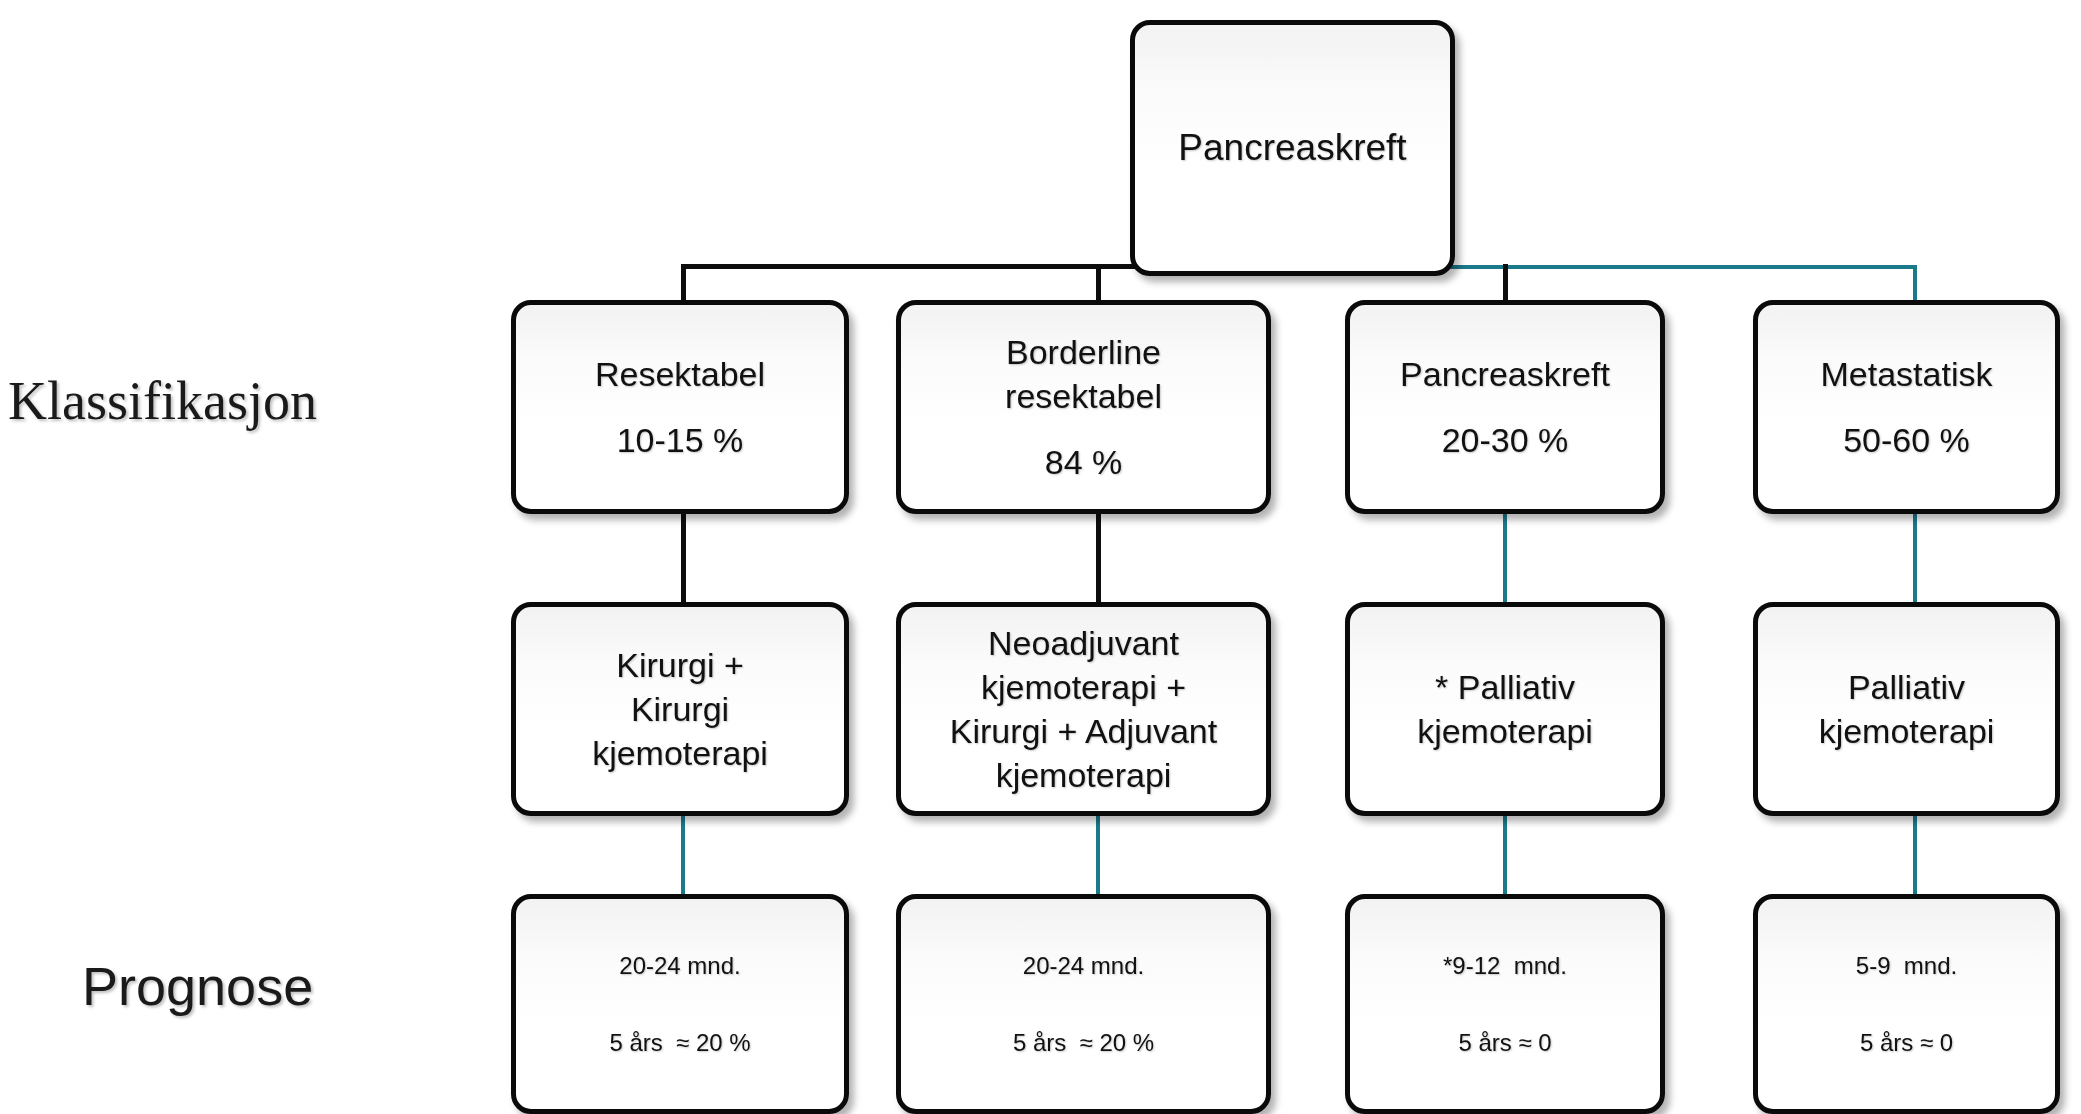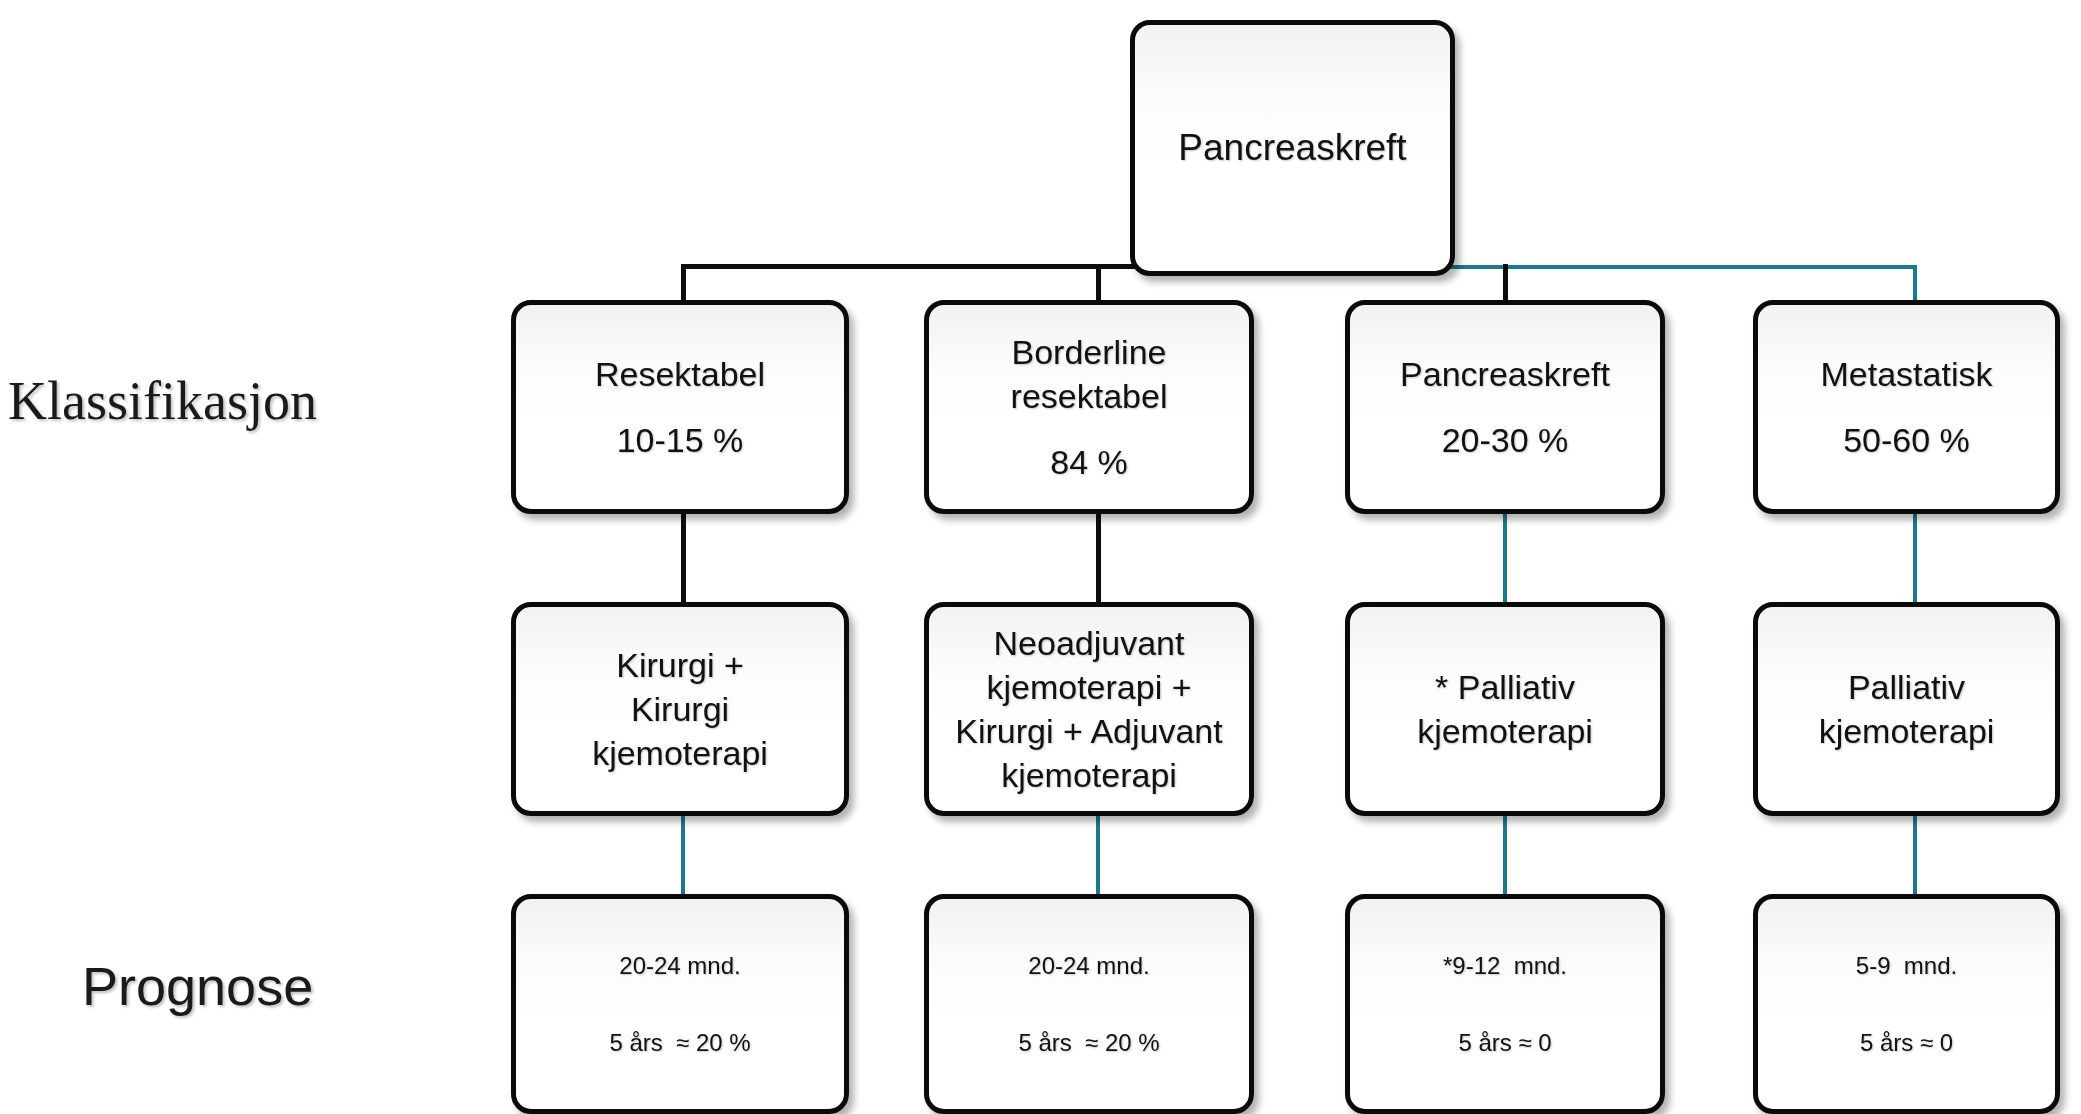--- a/index.html
+++ b/index.html
@@ -36,21 +36,21 @@
 
   .trt{top:602px;height:214px;}
   .trt .ln{font-size:34px;}
 
   .prg{top:894px;height:220px;}
   .prg .ln{font-size:24px;}
   .prg .gap{height:46px;}
 
   
   .c1{left:511px;width:338px;}
-  .c2{left:924px;width:330px;}
+  .c2{left:896px;width:375px;}
   .c3{left:1345px;width:320px;}
   .c4{left:1753px;width:307px;text-align:right;}
 
   
   .rowlabel{position:absolute;font-size:54px;color:#1a1a1a;
             text-shadow:2px 2px 3px rgba(0,0,0,0.25);white-space:nowrap;}
   #lbl-klass{left:8px;top:370px;font-family:Liberation Serif, serif;}
   #lbl-beh{left:30px;top:663px;}
   #lbl-prog{left:42px;top:955px;margin-left:40px;}
 </style>

